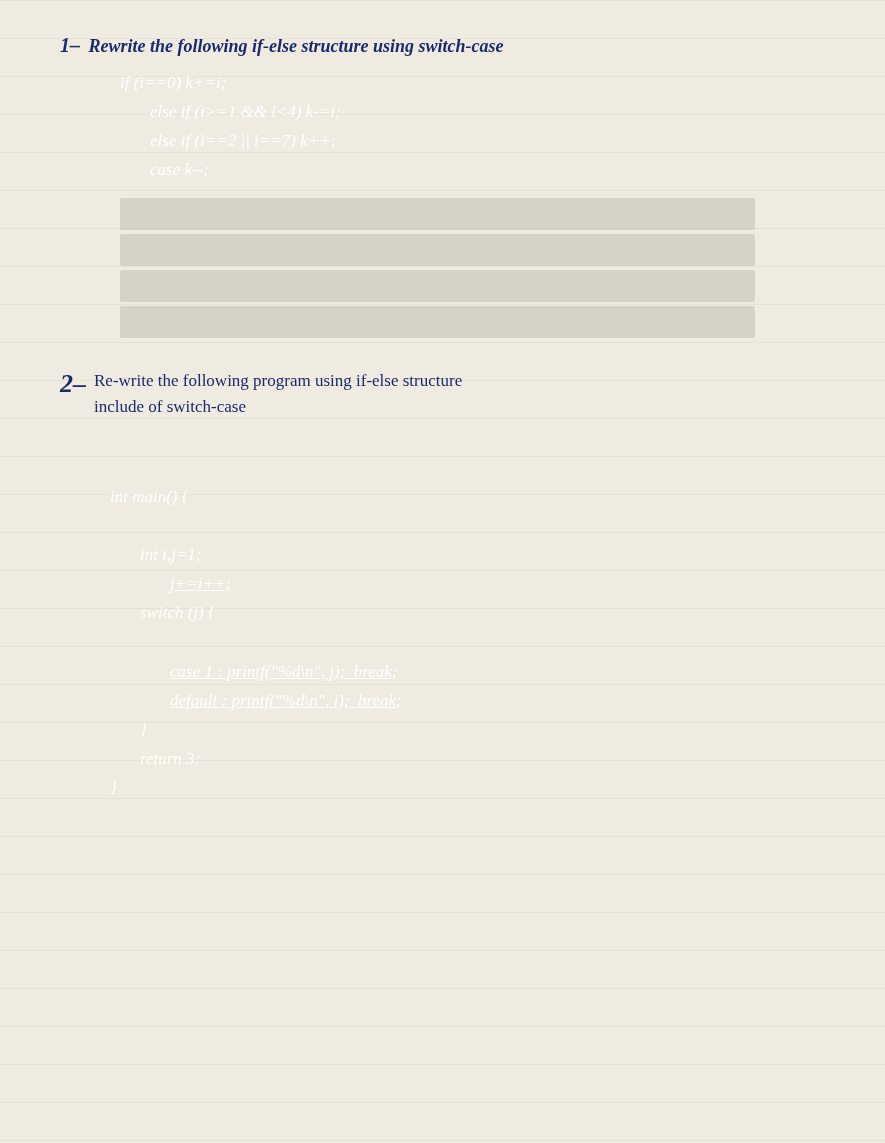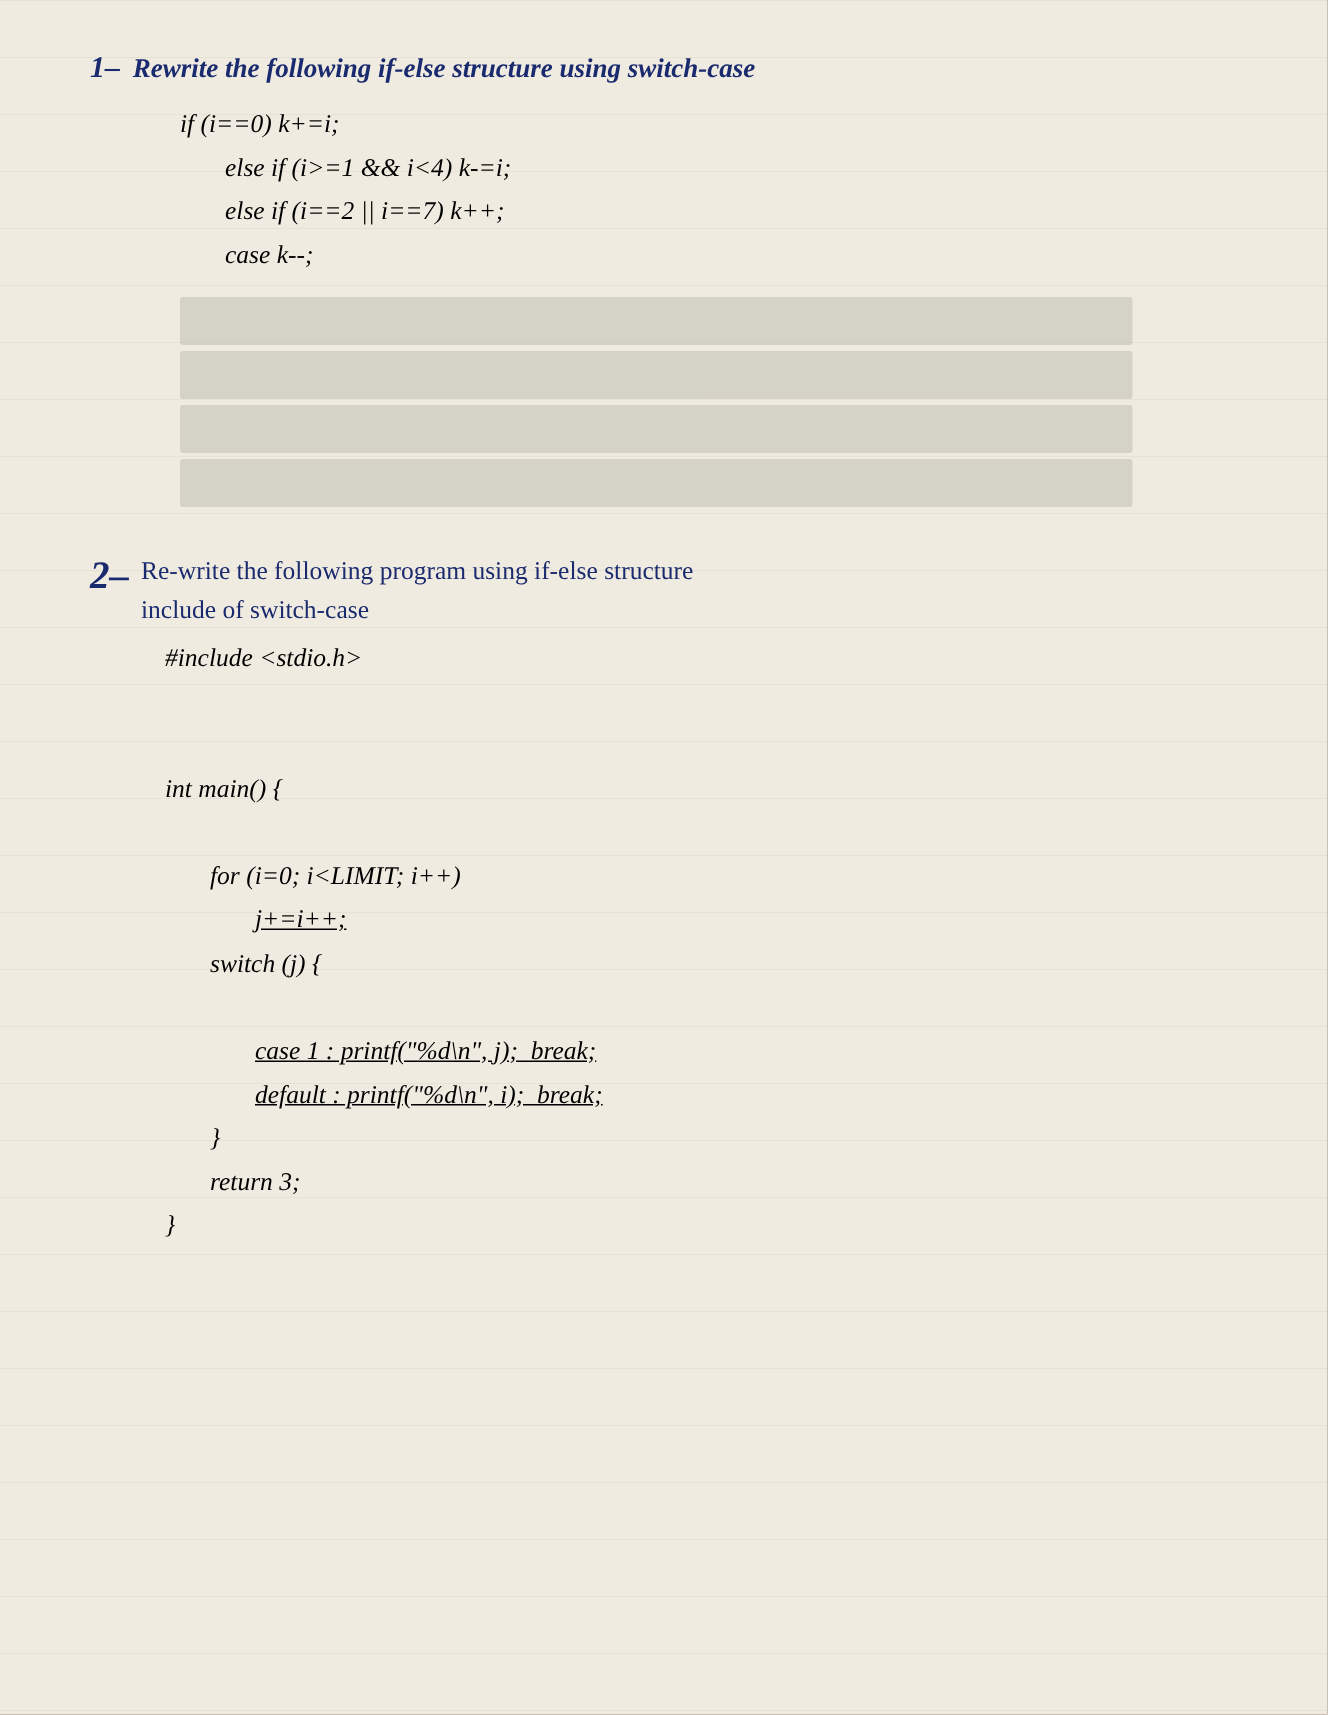--- a/index.html
+++ b/index.html
@@ -49,21 +49,21 @@
       margin-bottom: 8px;
       color: #1a2a6e;
     }
 
     .code-block {
       margin: 6px 0 6px 60px;
       font-family: Georgia, 'Times New Roman', serif;
       font-style: italic;
       font-size: 17px;
       line-height: 1.65;
-      color: #000000;
+      color: #ffffff;
     }
 
     .code-line {
       display: block;
       margin: 1px 0;
     }
 
     .indent1 {
       padding-left: 30px;
     }
@@ -126,26 +126,25 @@
   <div class="question" style="margin-top: 30px;">
     <div class="q2-header">
       <span class="q2-number">2–</span>
       <div class="q2-text">
         <span>Re-write the following program using if-else structure</span><br>
         <span>include of switch-case</span>
       </div>
     </div>
 
     <div class="code-block" style="margin-left:50px;">
-      <span class="code-line">#include &lt;stdio.h&gt;</span>
       <span class="code-line">&nbsp;</span>
       <span class="code-line">&nbsp;</span>
       <span class="code-line">int main() {</span>
       <span class="code-line">&nbsp;</span>
-      <span class="code-line indent1">for (i=0; i&lt;LIMIT; i++)</span>
+      <span class="code-line indent1">int i,j=1;</span>
       <span class="code-line indent2">j+=i++;</span>
       <span class="code-line indent1">switch (j) {</span>
       <span class="code-line">&nbsp;</span>
       <span class="code-line indent2">case 1 : printf("%d\n", j);&nbsp;&nbsp;break;</span>
       <span class="code-line indent2">default : printf("%d\n", i);&nbsp;&nbsp;break;</span>
       <span class="code-line indent1">}</span>
       <span class="code-line indent1">return 3;</span>
       <span class="code-line">}</span>
     </div>
   </div>

